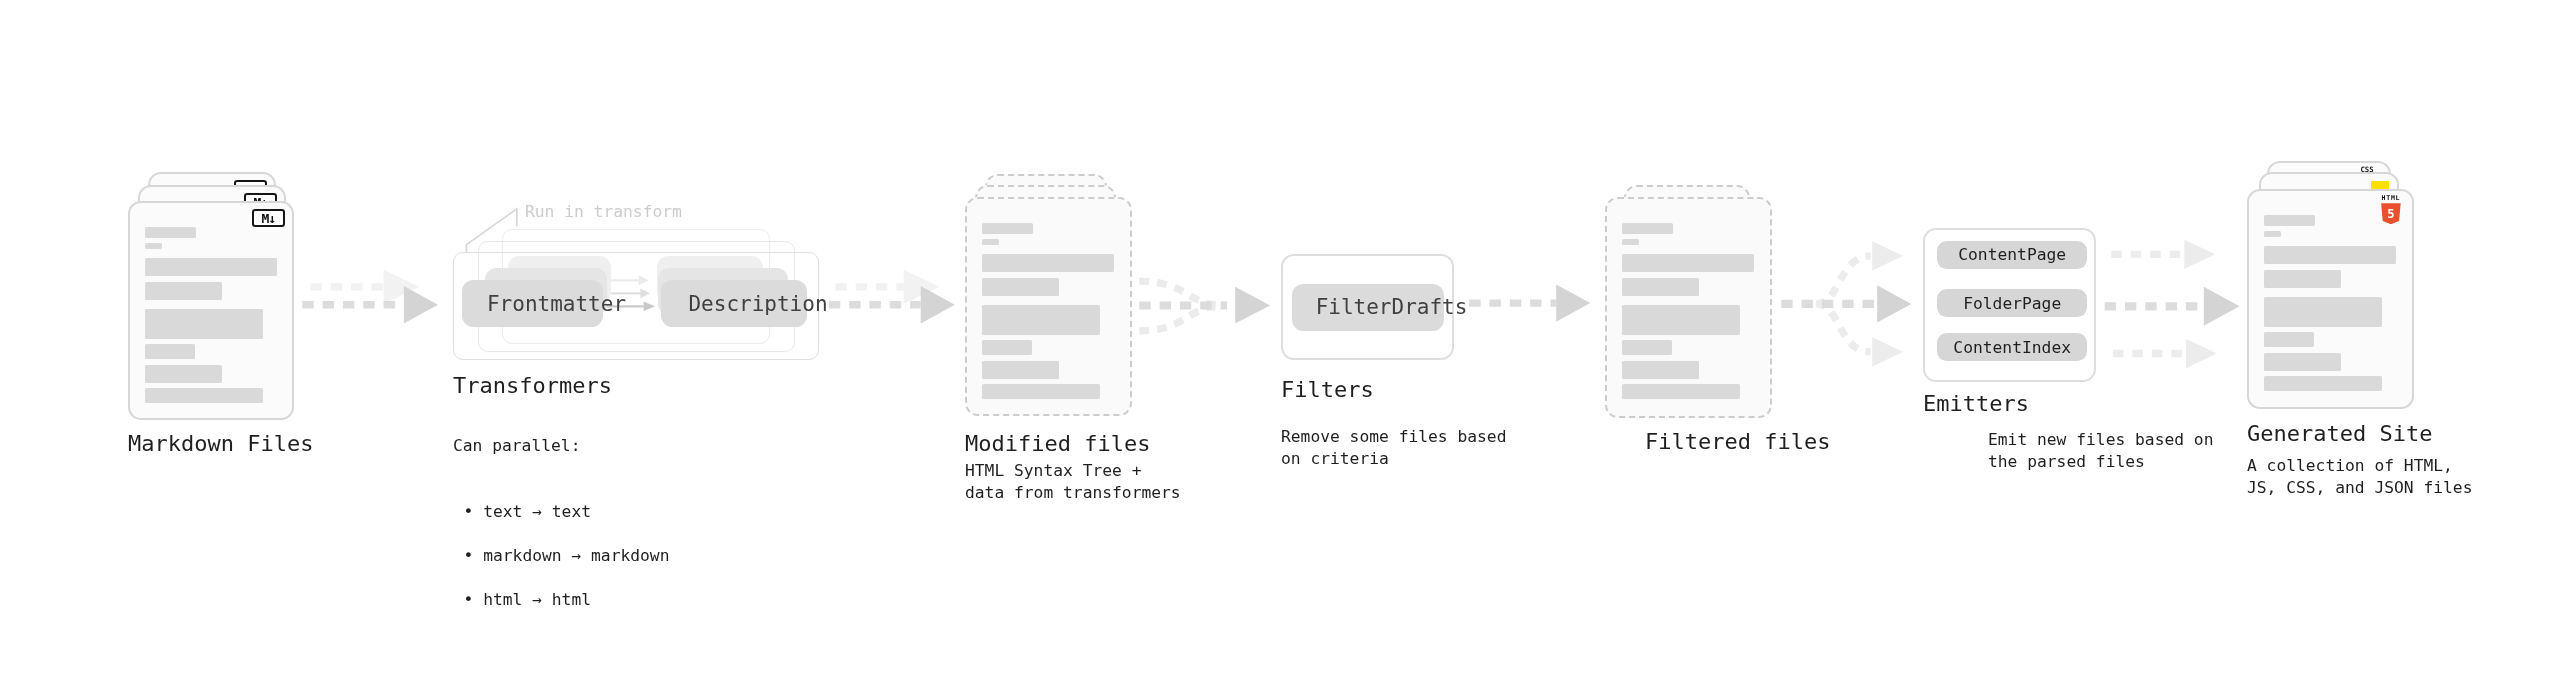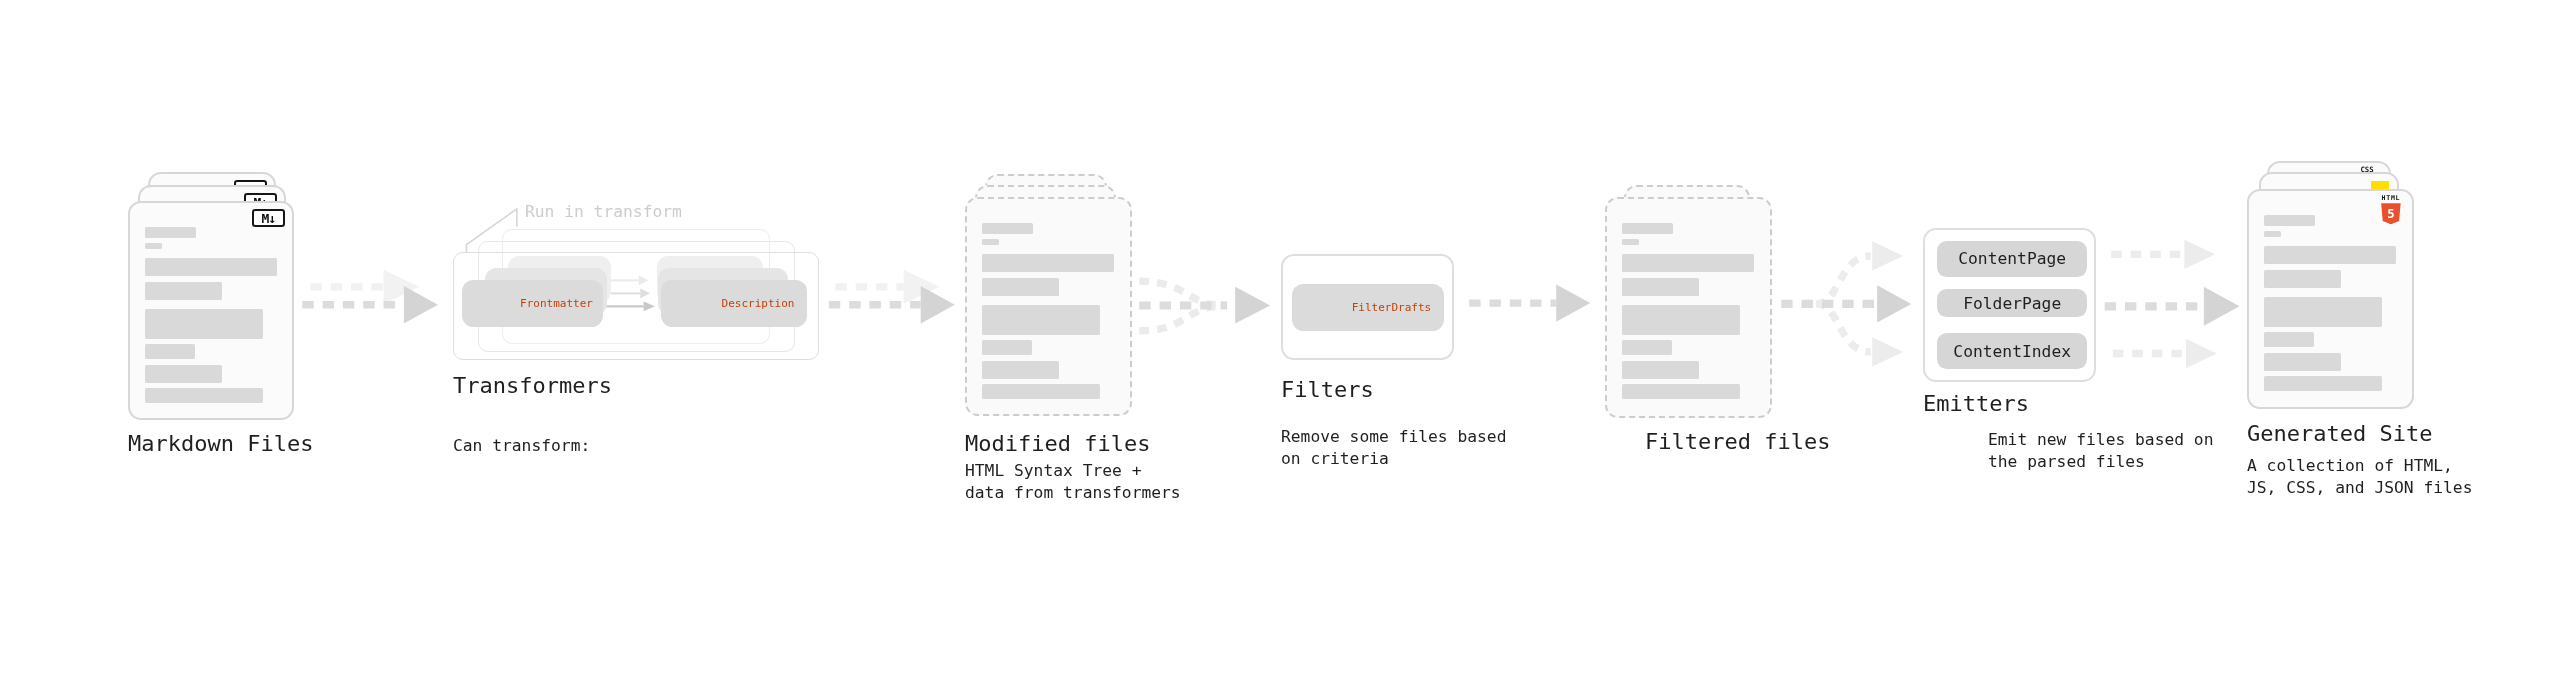--- a/index.html
+++ b/index.html
@@ -47,29 +47,29 @@
   .node-label{position:absolute;font-size:22px;font-weight:500;line-height:24.4px;white-space:nowrap;}
   .caption{position:absolute;font-size:16.3px;line-height:22px;white-space:pre-line;}
   .annotation{position:absolute;font-size:16.3px;color:var(--annotation-gray,#cccccc);white-space:nowrap;}
   .bullets{margin:0;padding:0;list-style:none;}
   .bullets li{padding-left:10.6px;}
 
   
   .t-container{position:absolute;border:1.6px solid #e3e3e3;border-radius:9.8px;
     background:transparent;box-sizing:border-box;}
   .pill{position:absolute;border-radius:11.4px;display:flex;align-items:center;justify-content:center;
-    font-size:11px;color:#c2410c;box-sizing:border-box;padding-left:48px;}
+    font-size:21px;color:#404040;box-sizing:border-box;padding-left:48px;}
   .pill.main{background:#dbdbdb;}
   .pill.ghost1{background:#e5e5e5;}
   .pill.ghost2{background:#efefef;}
 
   
   .box-card{position:absolute;background:#fff;border:2px solid #dedede;border-radius:13px;
     box-sizing:border-box;}
-  .emitter-pill{position:absolute;left:12.2px;width:150px;height:36px;background:#d6d6d6;
+  .emitter-pill{position:absolute;left:12.2px;width:150px;height:28px;background:#d6d6d6;
     border-radius:9.8px;display:flex;align-items:center;justify-content:center;font-size:16.3px;}
 </style>
 </head>
 <body>
 
 <div class="canvas">
 
   <svg class="overlay" width="2576" height="681" viewBox="0 0 3170 838">
 
     <g>
@@ -161,21 +161,26 @@
     <div class="pill ghost2" style="left:508px;top:256px;width:103px;height:47px;"></div>
     <div class="pill ghost1" style="left:485px;top:268px;width:122px;height:47px;"></div>
     <div class="pill main" style="left:462px;top:280px;width:141px;height:47px;">Frontmatter</div>
 
     <div class="pill ghost2" style="left:657px;top:256px;width:106px;height:47px;"></div>
     <div class="pill ghost1" style="left:658px;top:268px;width:130px;height:47px;"></div>
     <div class="pill main" style="left:661px;top:280px;width:146px;height:47px;">Description</div>
 
     <div class="node-label" style="left:453px;top:374px;">Transformers</div>
     <div class="caption" style="left:453px;top:413px;">
-      <div>Can transform:</div>
+      <div>Can parallel:</div>
+      <ul class="bullets">
+        <li>• text → text</li>
+        <li>• markdown → markdown</li>
+        <li>• html → html</li>
+      </ul>
     </div>
   </div>
 
   <div>
     <div class="file-card dashed" style="left:985px;top:174px;width:122px;height:195px;"></div>
     <div class="file-card dashed" style="left:975px;top:185px;width:141px;height:205px;"></div>
     <div class="file-card dashed" style="left:965px;top:197px;width:167px;height:219px;">
       <div class="bars">
         <div class="bar b1"></div>
           <div class="bar b2"></div>

